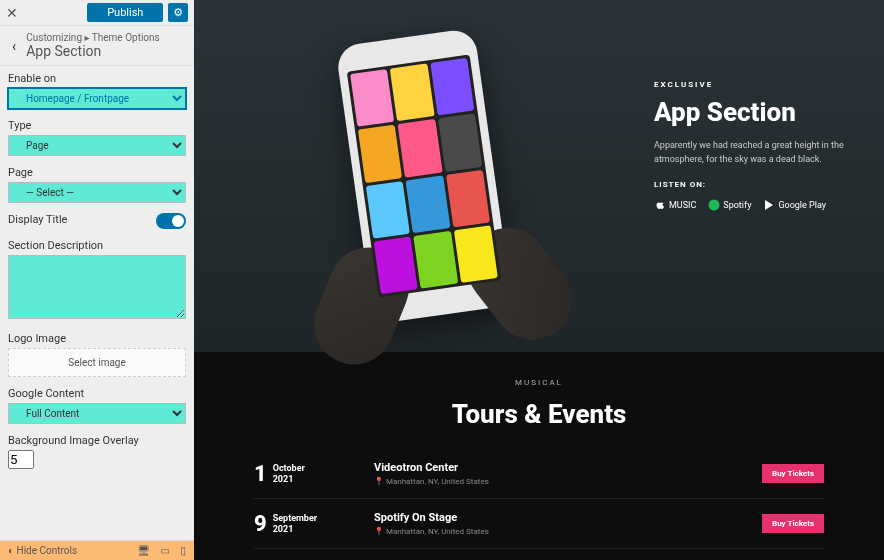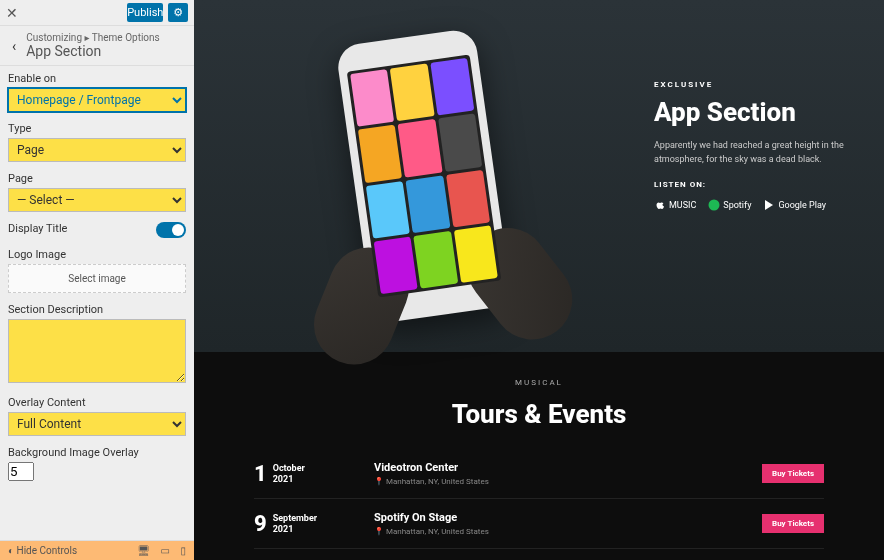--- a/index.html
+++ b/index.html
@@ -1,31 +1,31 @@
 <!DOCTYPE html>
 <html><head>
 <meta charset="utf-8">
 <style>
 *{box-sizing:border-box;margin:0;padding:0;font-family:-apple-system,BlinkMacSystemFont,"Segoe UI",Roboto,sans-serif}
 body{display:flex;background:#1a1a1a;overflow:hidden;height:560px;width:884px}
 .sidebar{width:194px;background:#eee;display:flex;flex-direction:column;height:100%;font-size:11px}
 .sb-top{display:flex;justify-content:space-between;align-items:center;background:#eee;border-bottom:1px solid #ddd;height:26px;padding:0 6px}
 .close-x{font-size:14px;color:#555;cursor:pointer}
-.publish{background:#0073aa;color:#fff;border:none;padding:3px 0;font-size:11px;cursor:pointer;border-radius:2px}
+.publish{background:#0073aa;color:#fff;border:none;padding:3px 20px;font-size:11px;cursor:pointer;border-radius:2px}
 .gear{background:#0073aa;color:#fff;padding:3px 5px;font-size:11px;cursor:pointer;border-radius:2px;margin-left:2px}
 .sb-head{display:flex;align-items:center;padding:6px 8px;background:#eee;border-bottom:1px solid #ddd}
 .back{font-size:14px;color:#333;cursor:pointer;padding:4px}
 .crumbs{margin-left:6px}
 .crumbs .bc{color:#666;font-size:10px}
 .crumbs .title{font-size:14px;color:#555;font-weight:400}
 .sb-body{flex:1;overflow-y:auto;padding:6px 8px}
 .field{margin-bottom:10px}
 .field label{display:block;color:#333;font-size:11px;margin-bottom:3px}
 .hint{color:#888;font-style:italic;font-size:10px;margin-bottom:2px}
-select,input[type=text],textarea{width:100%;border:1px solid #bbb;padding:3px 4px;font-size:12px;background:#fde047;color:#333}
+select,input[type=text],textarea{width:100%;border:1px solid #bbb;padding:3px 13px;font-size:10px;background:#5eead4;color:#333}
 select.hl{border:1px solid #0073aa;box-shadow:0 0 0 1px #0073aa;color:#0073aa}
 textarea{height:64px;resize:vertical}
 .row{display:flex;justify-content:space-between;align-items:center}
 .toggle{width:30px;height:16px;background:#0073aa;border-radius:8px;position:relative;cursor:pointer}
 .toggle::after{content:"";position:absolute;width:12px;height:12px;background:#fff;border-radius:50%;top:2px;right:2px}
 .select-img{border:1px dashed #ccc;text-align:center;padding:8px;color:#555;font-size:10px;cursor:pointer;background:#fafafa}
 .numbox{width:26px}
 .sb-foot{display:flex;align-items:center;justify-content:space-between;border-top:1px solid #ddd;padding:4px 8px;background:#fdba74;font-size:10px;color:#555}
 .devices span{margin-left:8px;cursor:pointer;color:#555}
 .preview{flex:1;position:relative;overflow:auto}
@@ -76,26 +76,26 @@
     </div>
   </div>
   <div class="sb-body">
     <div class="field"><label>Enable on</label><select class="hl"><option>Homepage / Frontpage</option></select></div>
     <div class="field"><label>Type</label><select><option>Page</option></select></div>
     <div class="field"><label>Page</label><select><option>— Select —</option></select></div>
     <div class="field row">
         <label>Display Title</label>
         <div class="toggle"></div>
       </div>
+    <div class="field"><label>Section Description</label><textarea style=""></textarea></div>
     <div class="field">
         <label>Logo Image</label>
         <div class="select-img">Select image</div>
       </div>
-    <div class="field"><label>Section Description</label><textarea style=""></textarea></div>
-    <div class="field"><label>Overlay Content</label><select><option>Full Content</option></select></div>
+    <div class="field"><label>Google Content</label><select><option>Full Content</option></select></div>
     <div class="field"><label>Background Image Overlay</label><input class="numbox" type="number" value="50" style=""></div>
 
   </div>
   <div class="sb-foot">
     <span>◐ <span>Hide Controls</span></span>
     <div class="devices">
       <span>🖥</span>
       <span>▭</span>
       <span>▯</span>
     </div>

